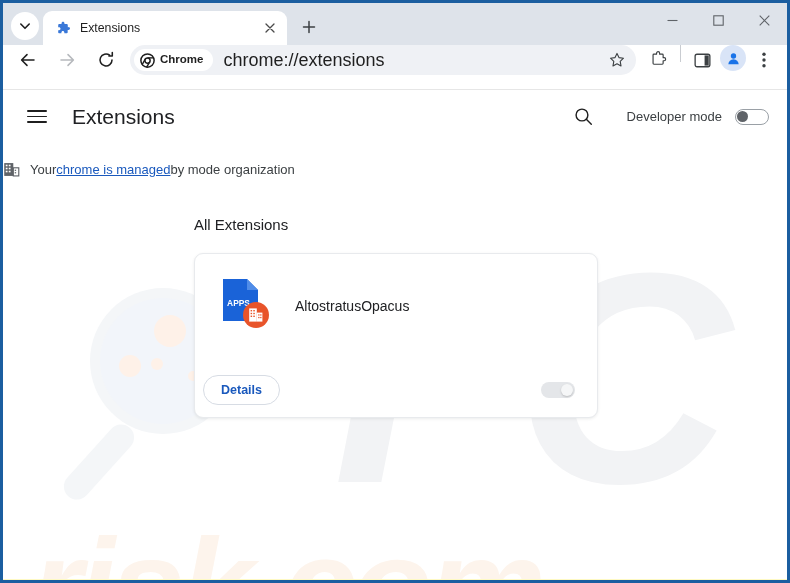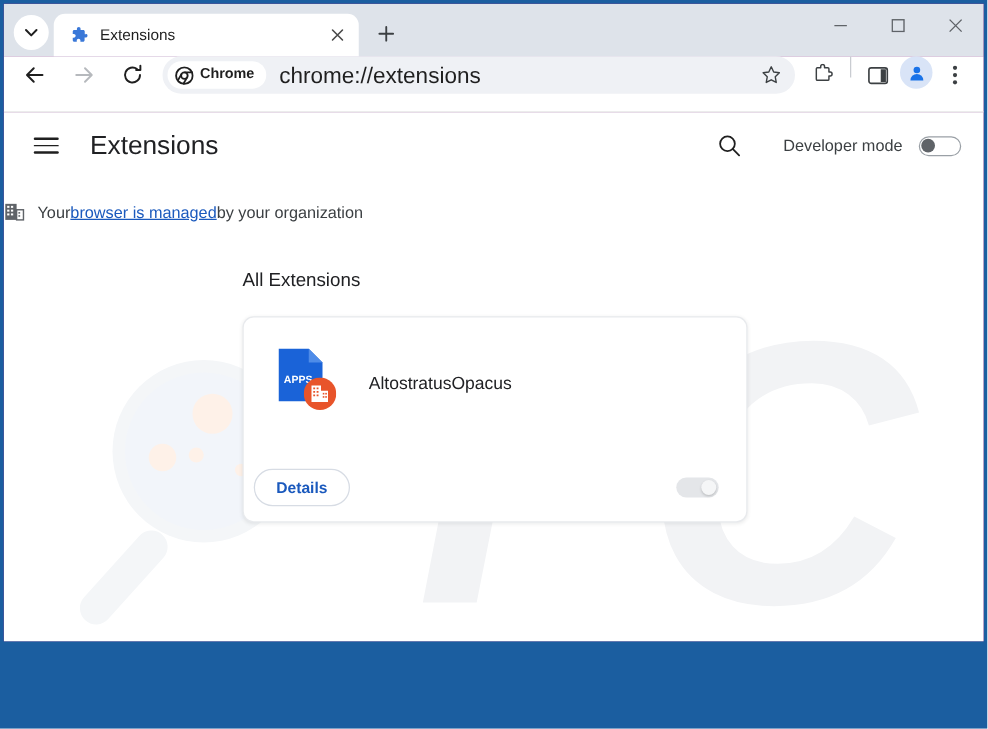--- a/index.html
+++ b/index.html
@@ -15,22 +15,22 @@
   #window {
     position: relative;
     width: 790px;
     height: 583px;
     background: #1b5ea0;
     padding: 3px;
   }
   #window-inner {
     position: relative;
     width: 784px;
-    height: 510px;
-    background: #701a75;
+    height: 577px;
+    background: #fef9c3;
     overflow: hidden;
   }
 
   
   #tabstrip {
     position: relative;
     height: 42px;
     background: #dee3ea;
     display: flex;
     align-items: flex-end;
@@ -524,22 +524,22 @@
           <rect x="2.9" y="3.9" width="1.9" height="1.7" fill="#ffffff"></rect>
           <rect x="6.1" y="3.9" width="1.9" height="1.7" fill="#ffffff"></rect>
           <rect x="2.9" y="7.1" width="1.9" height="1.7" fill="#ffffff"></rect>
           <rect x="6.1" y="7.1" width="1.9" height="1.7" fill="#ffffff"></rect>
           <rect x="2.9" y="10.3" width="1.9" height="1.7" fill="#ffffff"></rect>
           <rect x="6.1" y="10.3" width="1.9" height="1.7" fill="#ffffff"></rect>
           <rect x="12.4" y="9.2" width="1.5" height="1.3" fill="#5f6368"></rect>
           <rect x="12.4" y="11.8" width="1.5" height="1.3" fill="#5f6368"></rect>
         </svg>
         <span>Your </span>
-          <a id="managed-link" href="#">browser is managed</a>
-          <span> by your organization</span>
+          <a id="managed-link" href="#">chrome is managed</a>
+          <span> by mode organization</span>
       </div>
 
       <div id="all-ext-heading">All Extensions</div>
 
       <div id="ext-card">
         <div id="ext-card-top">
 
           <div id="ext-icon-wrap">
             <svg width="44" height="48" viewBox="0 0 44 48">
               <path d="M2 3 h24 l11 11 v31 h-35 z" fill="#1a63d8"></path>

